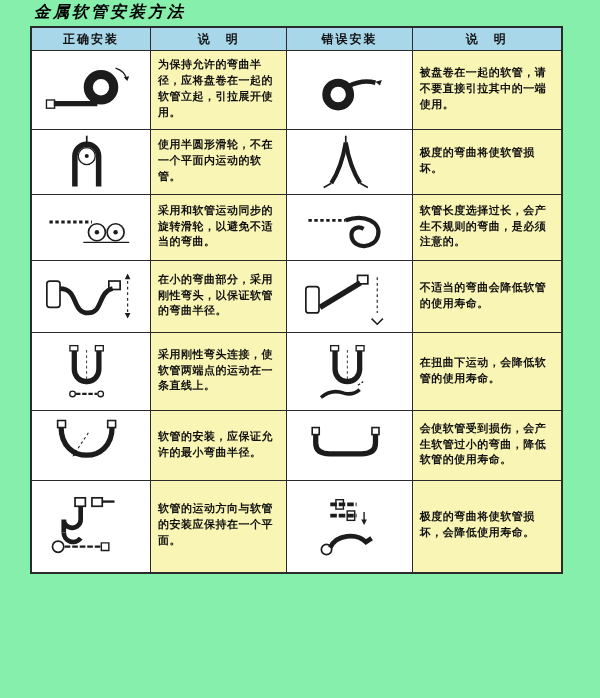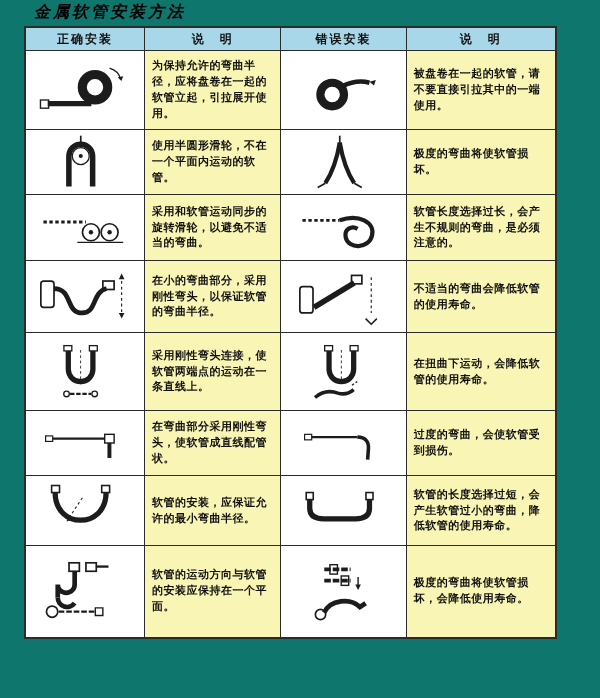--- a/index.html
+++ b/index.html
@@ -3,38 +3,39 @@
 <meta charset="utf-8">
 <style>
   html,body{margin:0;padding:0;}
   body{
     width:600px;height:698px;
     background:#f3f7fa;
     font-family:"DejaVu Sans","Liberation Sans",sans-serif;
     color:#111;
     position:relative;
   }
-  .page{position:absolute;left:0;top:0;width:600px;height:698px;background:#0f766e;}
+  .page{position:absolute;left:0;top:0;width:600px;height:698px;background:#86efac;}
   .title{
     margin:0;
     position:absolute;left:34px;top:2px;
     font-family:"DejaVu Serif","Liberation Serif",serif;
     font-style:italic;
     font-weight:bold;
     font-size:16px;
     letter-spacing:3px;
     color:#000;
   }
   table.grid{
-    position:absolute;left:24px;top:26px;
+    position:absolute;left:30px;top:26px;
     width:533px;
     border-collapse:collapse;
     table-layout:fixed;
     background:#fff;
     border:2px solid #2b2b2b;
+    font-family:Liberation Mono, monospace;
   }
   table.grid th, table.grid td{
     border:1.5px solid #2b2b2b;
     padding:0;
     vertical-align:middle;
   }
   col.c1{width:22.5%;} col.c2{width:25.7%;} col.c3{width:23.6%;} col.c4{width:28.2%;}
   th{
     background:#a9d7ea;
     height:22px;
@@ -210,43 +211,20 @@
             <line class="s" x1="52" y1="8" x2="52" y2="46" stroke-width="1" stroke-dasharray="3 3"></line>
             <line class="s" x1="64" y1="48" x2="70" y2="44" stroke-width="1.5" stroke-dasharray="3 2"></line>
             <path class="s" d="M22,62 q12,-10 26,-5 q10,3 18,-4" stroke-width="4"></path>
           </svg>
         </td>
         <td class="desc">
             <div class="txt">在扭曲下运动，会降低软管的使用寿命。</div>
           </td>
       </tr>
 
-      <tr class="r7">
-        <td class="img">
-          <svg class="art" width="108" height="52" viewBox="0 0 110 66">
-            <rect class="s" x="5" y="24" width="9" height="7" stroke-width="1.5"></rect>
-            <line class="s" x1="14" y1="27.5" x2="80" y2="27.5" stroke-width="3"></line>
-            <rect class="s" x="80" y="22" width="12" height="11" stroke-width="1.8"></rect>
-            <line class="s" x1="86" y1="33" x2="86" y2="52" stroke-width="5"></line>
-          </svg>
-        </td>
-        <td class="desc">
-            <div class="txt">在弯曲部分采用刚性弯头，使软管成直线配管状。</div>
-          </td>
-        <td class="img">
-          <svg class="art" width="108" height="52" viewBox="0 0 110 66">
-            <rect class="s" x="5" y="22" width="9" height="7" stroke-width="1.5"></rect>
-            <line class="s" x1="14" y1="25.5" x2="72" y2="25.5" stroke-width="3"></line>
-            <path class="s" d="M72,25.5 Q87,26 86,40 L85,54" stroke-width="4.5"></path>
-          </svg>
-        </td>
-        <td class="desc">
-            <div class="txt">过度的弯曲，会使软管受到损伤。</div>
-          </td>
-      </tr>
 
       <tr class="r8">
         <td class="img">
           <svg class="art" width="104" height="58" viewBox="0 0 110 66">
             <rect class="s" x="17" y="4" width="9" height="8" stroke-width="1.8"></rect>
             <rect class="s" x="74" y="4" width="9" height="8" stroke-width="1.8"></rect>
             <path class="s" d="M21,12 C21,54 79,54 79,12" stroke-width="6"></path>
             <line class="s" x1="52" y1="18" x2="36" y2="42" stroke-width="1.2" stroke-dasharray="3 3"></line>
             <path d="M34,45 l2,-6 l4,4 z" fill="#1c1c1c"></path>
           </svg>
@@ -255,21 +233,21 @@
             <div class="txt">软管的安装，应保证允许的最小弯曲半径。</div>
           </td>
         <td class="img">
           <svg class="art" width="104" height="58" viewBox="0 0 110 66">
             <rect class="s" x="12" y="12" width="8" height="8" stroke-width="1.8"></rect>
             <rect class="s" x="80" y="12" width="8" height="8" stroke-width="1.8"></rect>
             <path class="s" d="M16,20 L16,30 Q16,42 32,42 L68,42 Q84,42 84,30 L84,20" stroke-width="6"></path>
           </svg>
         </td>
         <td class="desc">
-            <div class="txt">软管的长度选择过短，会产生软管过小的弯曲，降低软管的使用寿命。</div>
+            <div class="txt">会使软管受到损伤，会产生软管过小的弯曲，降低软管的使用寿命。</div>
           </td>
       </tr>
 
       <tr class="r9">
         <td class="img">
           <svg class="art" width="104" height="62" viewBox="0 0 110 66">
             <rect class="s" x="38" y="3" width="11" height="9" stroke-width="1.8"></rect>
             <rect class="s" x="56" y="3" width="11" height="9" stroke-width="1.8"></rect>
             <line class="s" x1="67" y1="7" x2="80" y2="7" stroke-width="2.5"></line>
             <path class="s" d="M44,12 L44,26 A9,9 0 0 1 26,26 L26,40" stroke-width="5"></path>

